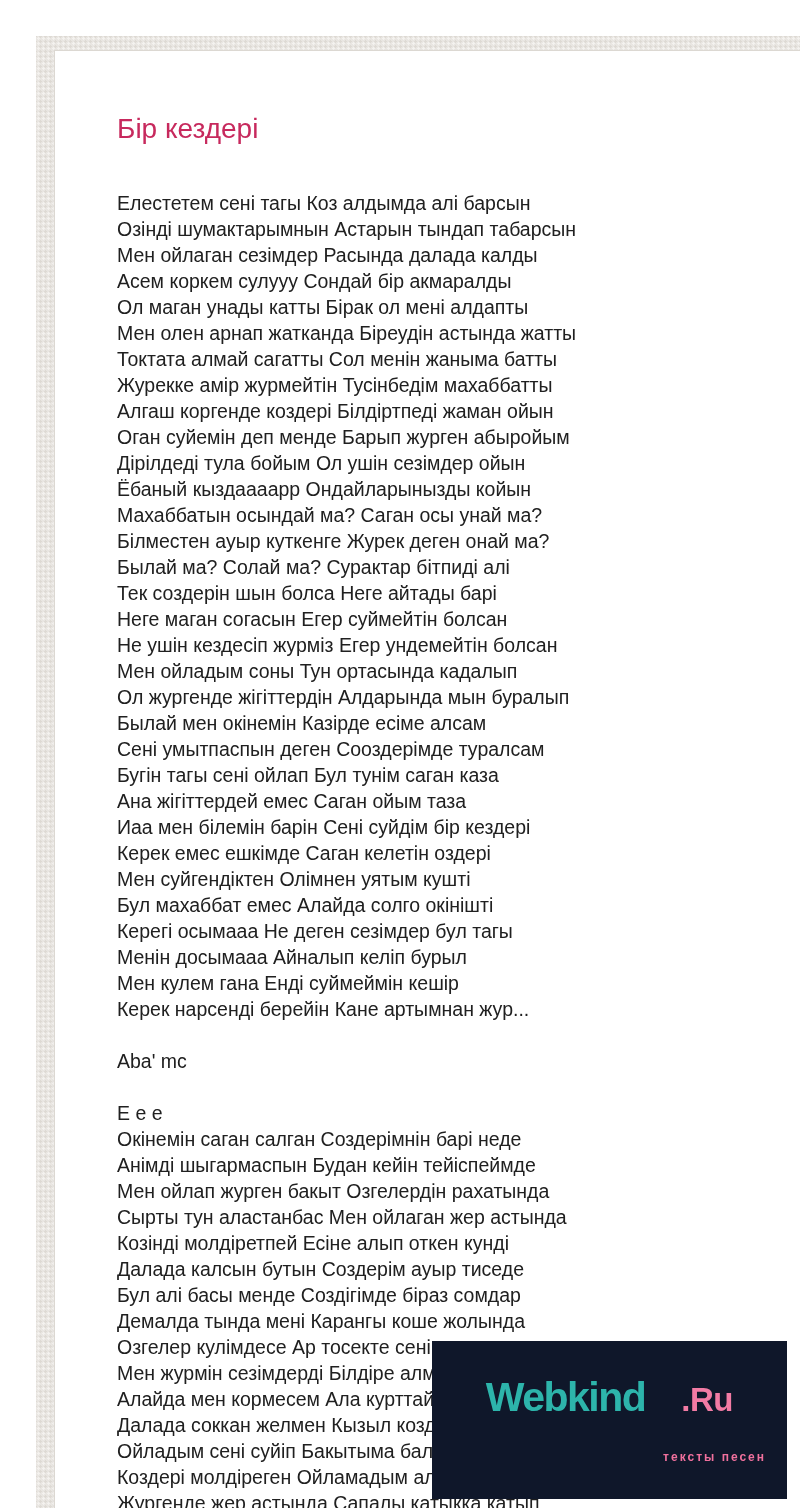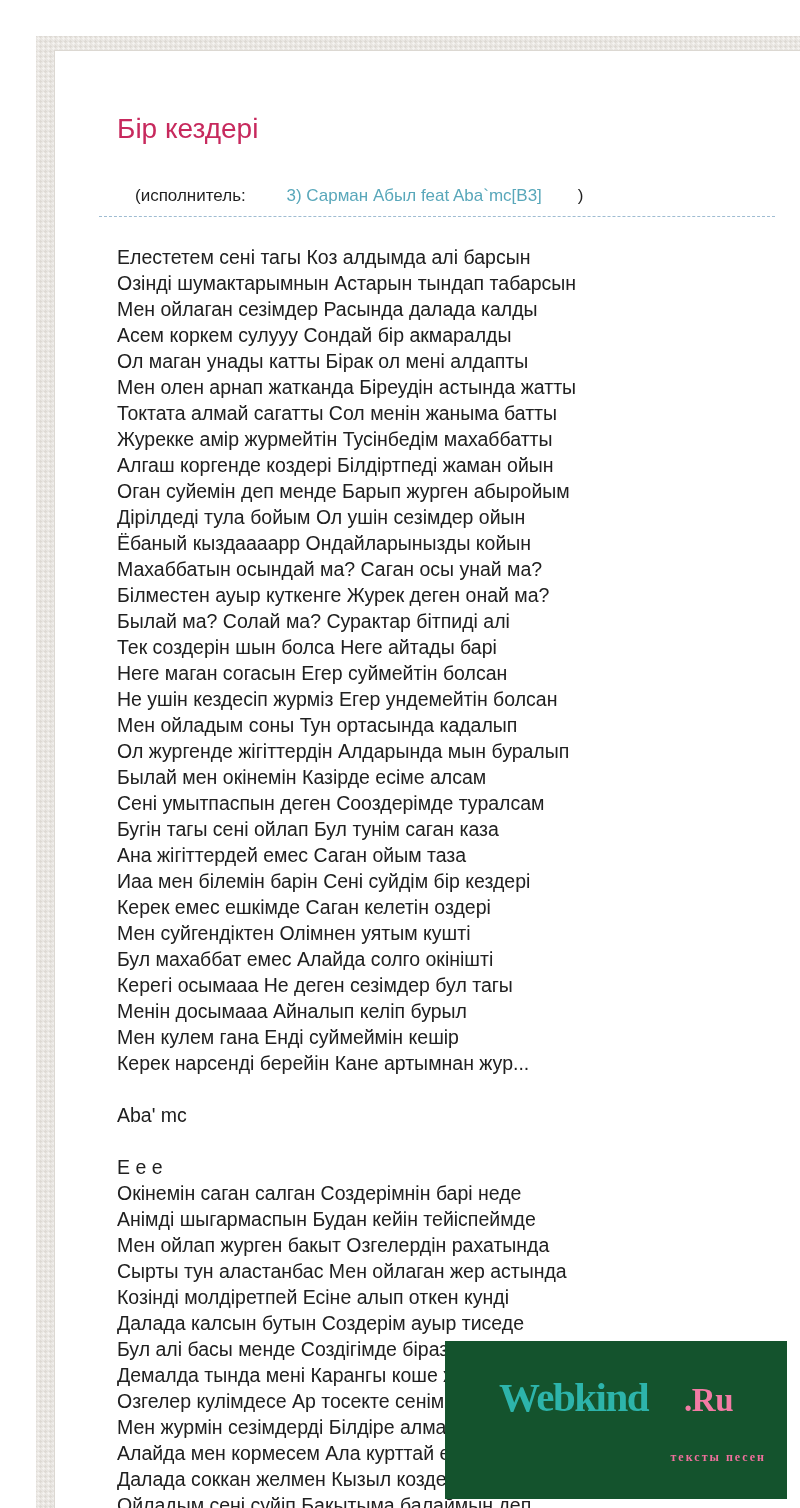--- a/index.html
+++ b/index.html
@@ -55,22 +55,21 @@
     line-height: 26px;
     color: #202020;
     white-space: pre-line;
   }
   .logo {
     position: absolute;
     right: 12px; bottom: 5px;
     text-align: right;
     line-height: 1;
     cursor: pointer;
-    background: #14532d;
-    font-family: Liberation Serif, serif;
+    background: #0f172a;
   }
   .logo-main {
     font-size: 41px;
     font-weight: bold;
     color: #2db4ab;
     letter-spacing: -1.5px;
   }
   .logo-suffix {
     font-size: 33px;
     font-weight: bold;
@@ -88,21 +87,20 @@
 </style>
 </head>
 <body>
 
 <div class="page-bg">
   <div class="card">
     <div class="card-inner">
 
       <h1 class="song-title">Бір кездері</h1>
 
-      <div class="artist-line"><span>(исполнитель: </span><a class="artist-link">3) Сарман Абыл feat Aba`mc[B3]</a><span>)</span></div>
 
       <div class="lyrics">Елестетем сені тагы Коз алдымда алі барсын
 Озінді шумактарымнын Астарын тындап табарсын
 Мен ойлаган сезімдер Расында далада калды
 Асем коркем сулууу Сондай бір акмаралды
 Ол маган унады катты Бірак ол мені алдапты
 Мен олен арнап жатканда Біреудін астында жатты
 Токтата алмай сагатты Сол менін жаныма батты
 Журекке амір журмейтін Тусінбедім махаббатты
 Алгаш коргенде коздері Білдіртпеді жаман ойын

